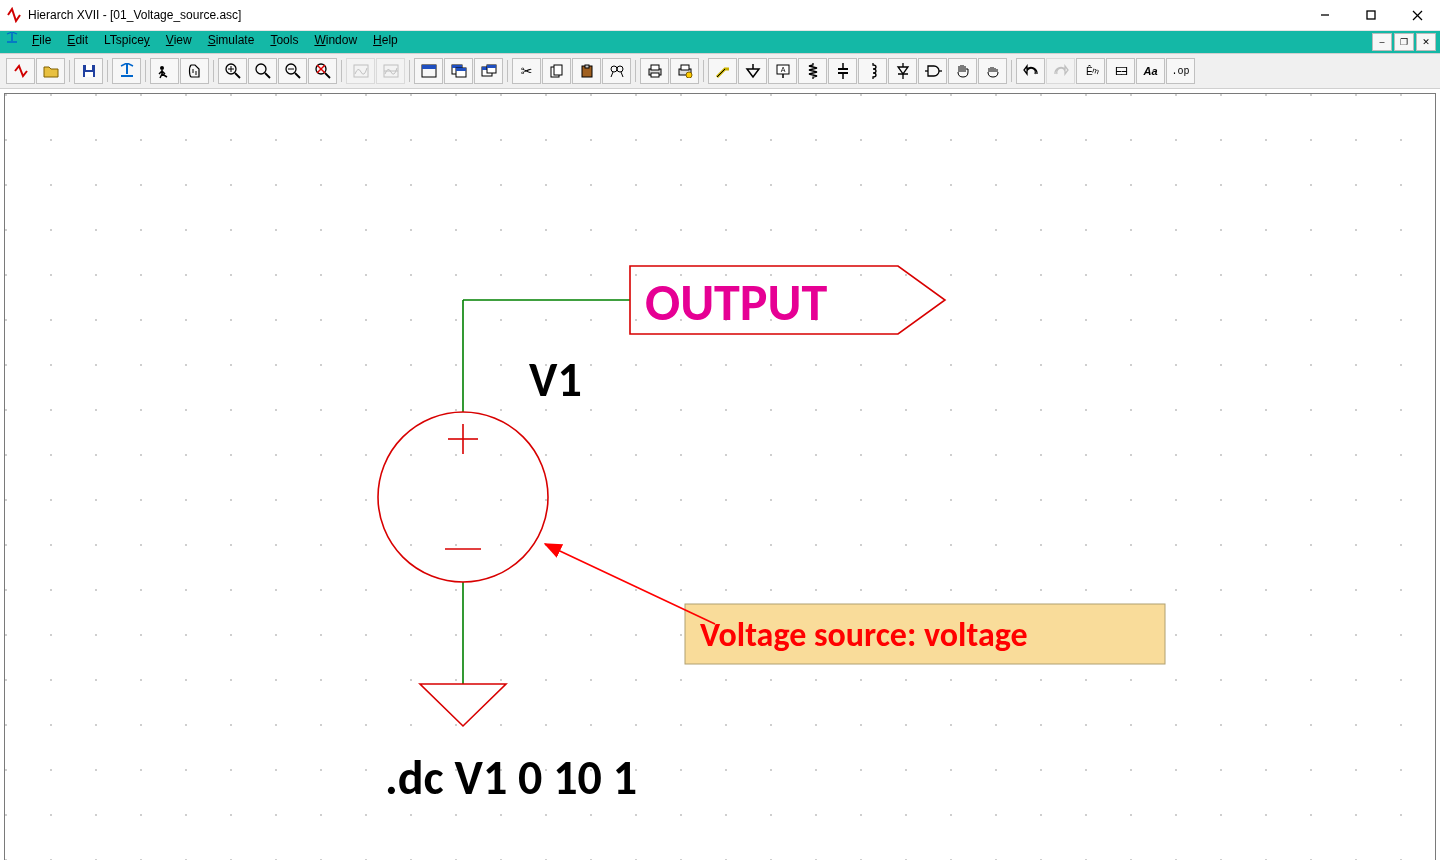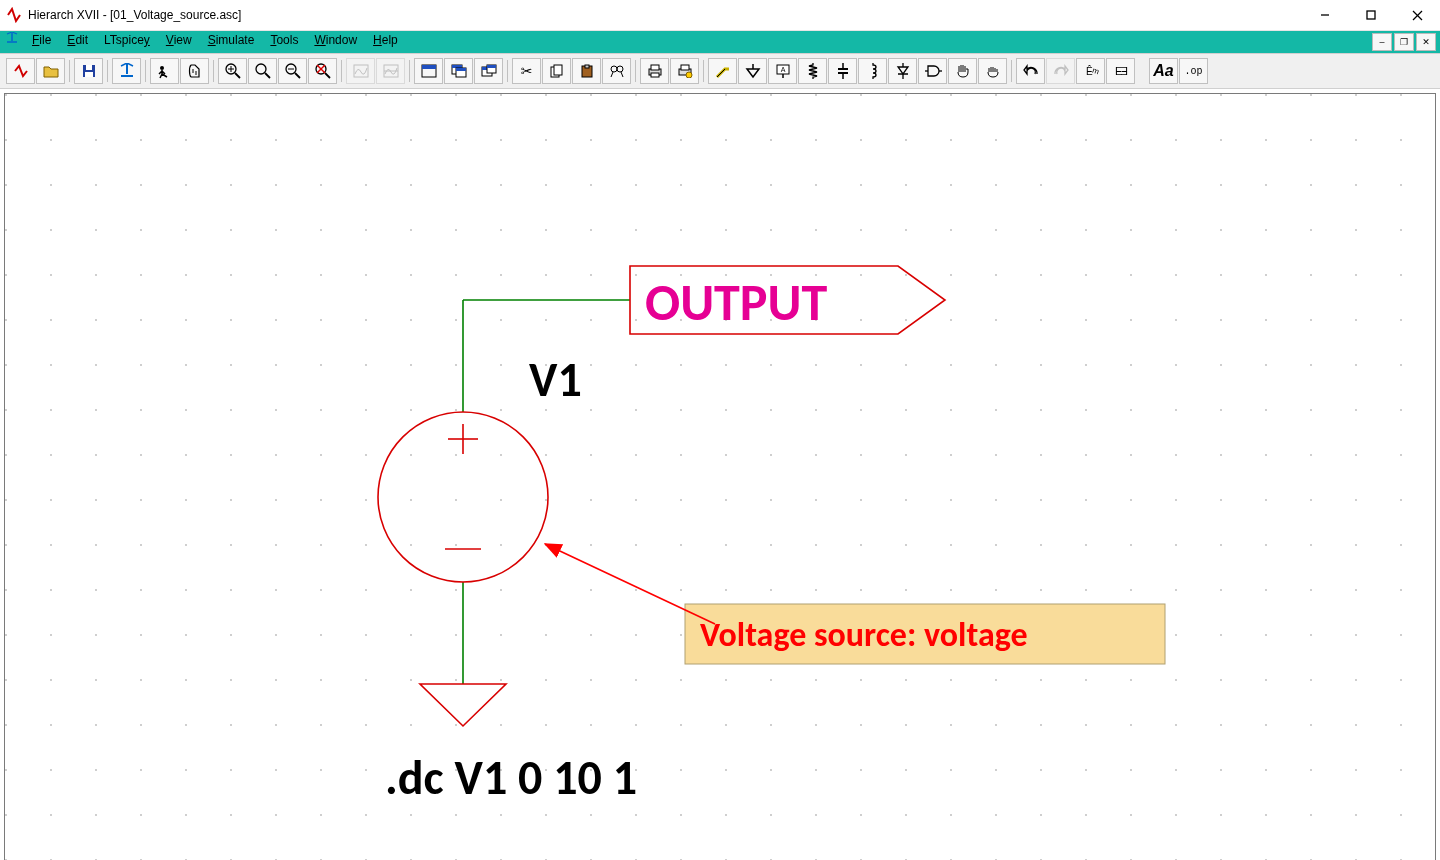--- a/index.html
+++ b/index.html
@@ -105,21 +105,21 @@
     font-size: 14px;
     font-family: "Segoe UI Symbol", "Segoe UI", sans-serif;
     color: #000;
   }
   .tb-btn.disabled { opacity: 0.45; }
   .tb-sep {
     width: 1px; height: 22px;
     background: #c0c0c0;
     margin: 0 3px;
   }
-  .tb-btn.text { font-size: 16px; font-weight: bold; font-style: italic; margin-left: 13px; }
+  .tb-btn.text { font-size: 11px; font-weight: bold; font-style: italic; }
   .tb-btn.op   { font-size: 10px; font-weight: normal; font-family: Liberation Mono, monospace; }
 
   
   .canvas-wrap {
     position: relative;
     width: 1430px;
     height: 770px;
     margin: 4px 4px 0 4px;
     border: 1px solid #7a7a7a;
     background: #fff;

